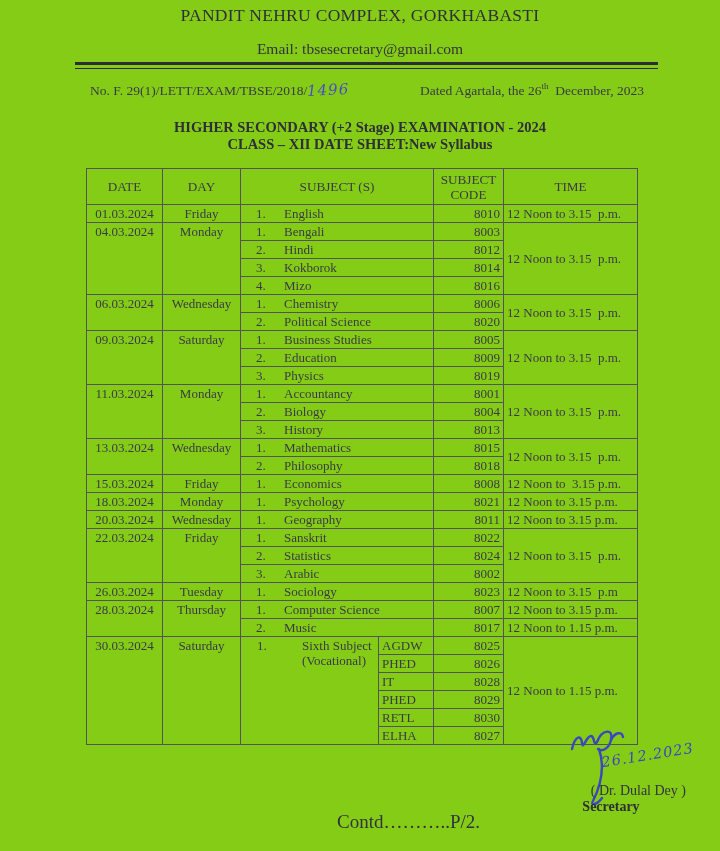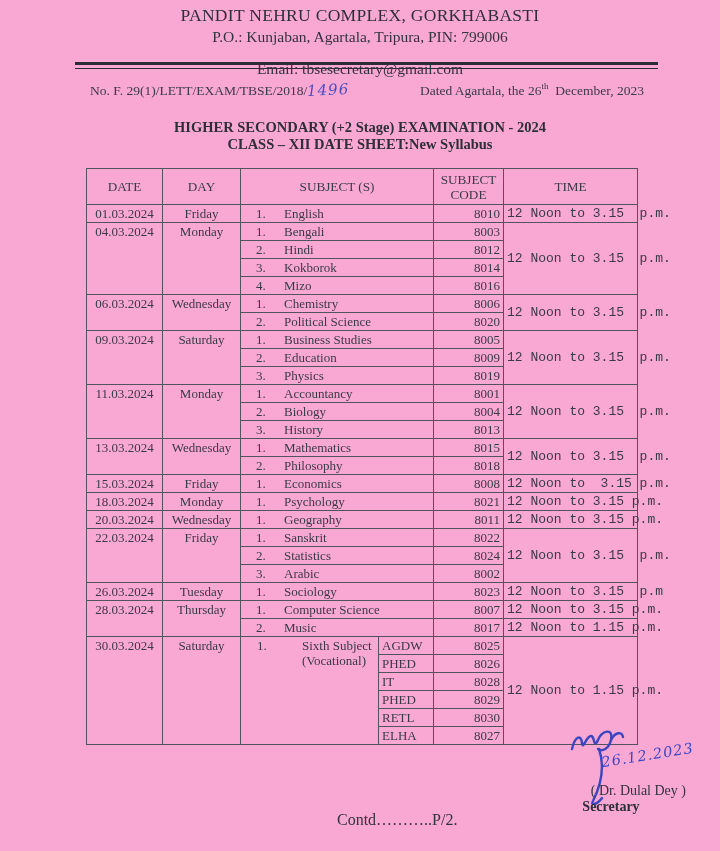--- a/index.html
+++ b/index.html
@@ -1,17 +1,17 @@
 <!DOCTYPE html>
 <html><head>
 <meta charset="utf-8">
 <style>
   html,body{margin:0;padding:0;background:#ffffff;}
   .page{
-    position:relative;width:720px;height:851px;background:#f9a8d4;
+    position:relative;width:720px;height:851px;background:#84cc16;
     font-family:"Liberation Serif",serif;color:#383844;overflow:hidden;
   }
   
   .letterhead{position:absolute;top:5px;left:0;width:720px;text-align:center;}
   .org{font-size:17.5px;letter-spacing:.3px;color:#2f2f3a;}
   .addr{font-size:15.5px;margin-top:2px;color:#33333e;}
   .email{font-size:15.5px;margin-top:14px;color:#33333e;}
   .rule{position:absolute;left:75px;top:62px;width:583px;height:3px;
     border-top:3.5px solid #2c2c36;border-bottom:1.5px solid #2c2c36;}
   
@@ -34,40 +34,39 @@
   .sheet-table tbody tr{height:17px;}
   .sheet-table th{font-weight:normal;text-align:center;vertical-align:middle;font-size:13.2px;}
   .c-date,.c-day{text-align:center;vertical-align:top;padding-top:2px;}
   .c-subj{vertical-align:top;}
   .subj-flex{display:flex;}
   .sno{width:40px;flex:0 0 40px;padding-left:12px;box-sizing:border-box;}
   .sno-voc{width:58px;flex:0 0 58px;padding-left:13px;box-sizing:border-box;}
   .sname{flex:1;}
   .c-voc{padding-left:8px;vertical-align:middle;margin-top:10px;}
   .c-code{text-align:right;vertical-align:middle;}
-  .c-time{vertical-align:middle;padding-left:7px;white-space:pre;font-family:Liberation Mono, monospace;}
+  .c-time{vertical-align:middle;padding-left:7px;white-space:pre;}
   
   .sign-svg{position:absolute;left:566px;top:727px;}
   .sign-date{position:absolute;left:601px;top:747px;transform:rotate(-9deg);
     font-family:"DejaVu Serif",serif;font-style:italic;font-size:14.5px;
     color:#3c46c0;letter-spacing:1px;white-space:pre;}
   .sign-name{position:absolute;left:536px;top:783px;width:150px;text-align:right;
     font-size:14px;color:#33333e;white-space:pre;}
   .sign-title{position:absolute;left:536px;top:799px;width:150px;text-align:center;
     font-size:14px;font-weight:bold;color:#2e2e38;}
-  .contd{position:absolute;left:337px;top:811px;font-size:16px;color:#33333e;white-space:pre;}
+  .contd{position:absolute;left:337px;top:811px;font-size:19px;color:#33333e;white-space:pre;}
 </style>
 </head>
 <body>
 
 <div class="page">
 
   <div class="letterhead">
     <div class="org">PANDIT NEHRU COMPLEX, GORKHABASTI</div>
-    <div class="addr">P.O.: Kunjaban, Agartala, Tripura, PIN: 799006</div>
     <div class="email">Email: tbsesecretary@gmail.com</div>
   </div>
 
   <div class="rule"></div>
 
   <div class="refline">
     <span class="ref-no"><span>No. F. 29(1)/LETT/EXAM/TBSE/2018/</span><span class="hand">1496</span></span>
     <span class="dated"><span>Dated Agartala, the 26</span><sup>th</sup><span>  December, 2023</span></span>
   </div>
 

